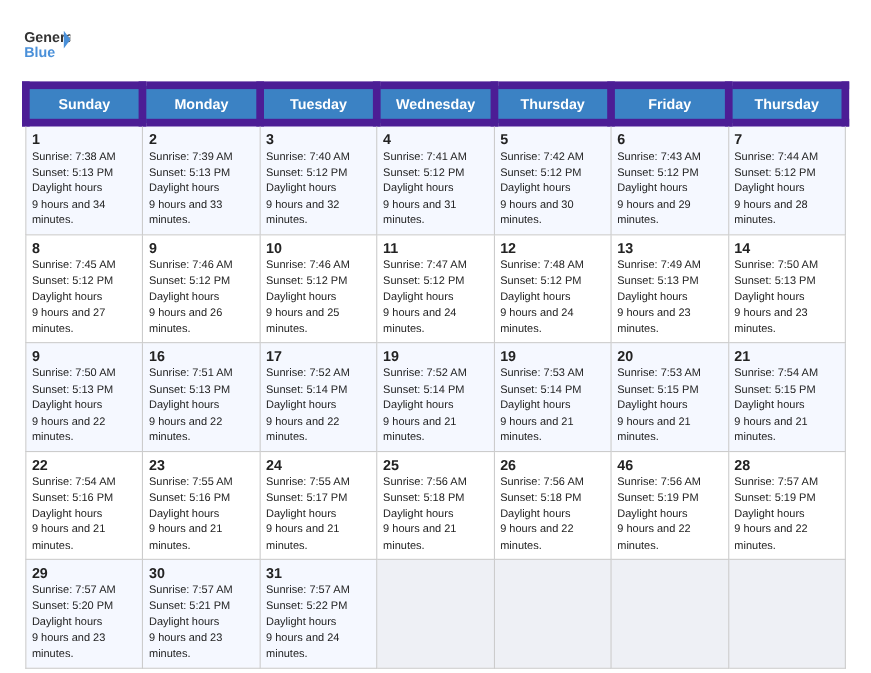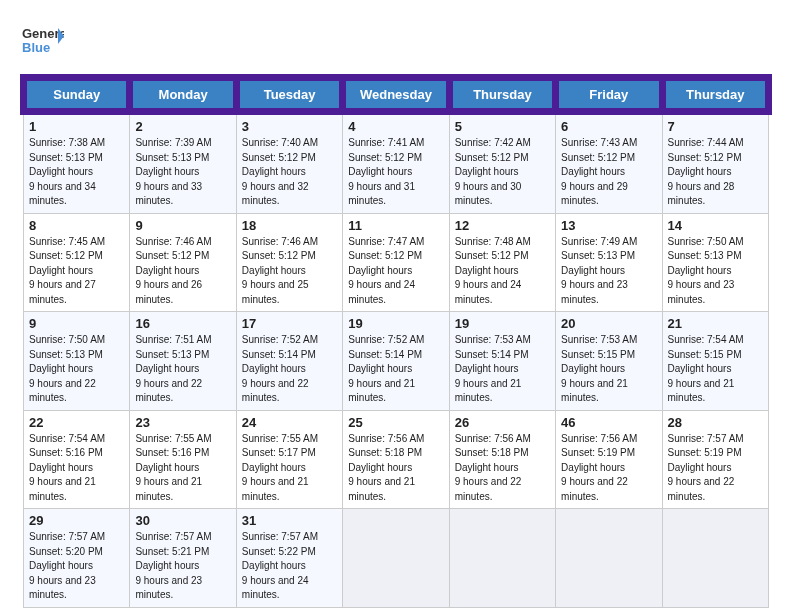--- a/index.html
+++ b/index.html
@@ -184,21 +184,21 @@
         <td>
         <div class="day-num">9</div>
         <div class="day-info">
           Sunrise: 7:46 AM<br>
           Sunset: 5:12 PM<br>
           Daylight hours<br>
           9 hours and 26 minutes.
         </div>
       </td>
         <td>
-        <div class="day-num">18</div>
+        <div class="day-num">10</div>
         <div class="day-info">
           Sunrise: 7:46 AM<br>
           Sunset: 5:12 PM<br>
           Daylight hours<br>
           9 hours and 25 minutes.
         </div>
       </td>
         <td>
         <div class="day-num">11</div>
         <div class="day-info">

